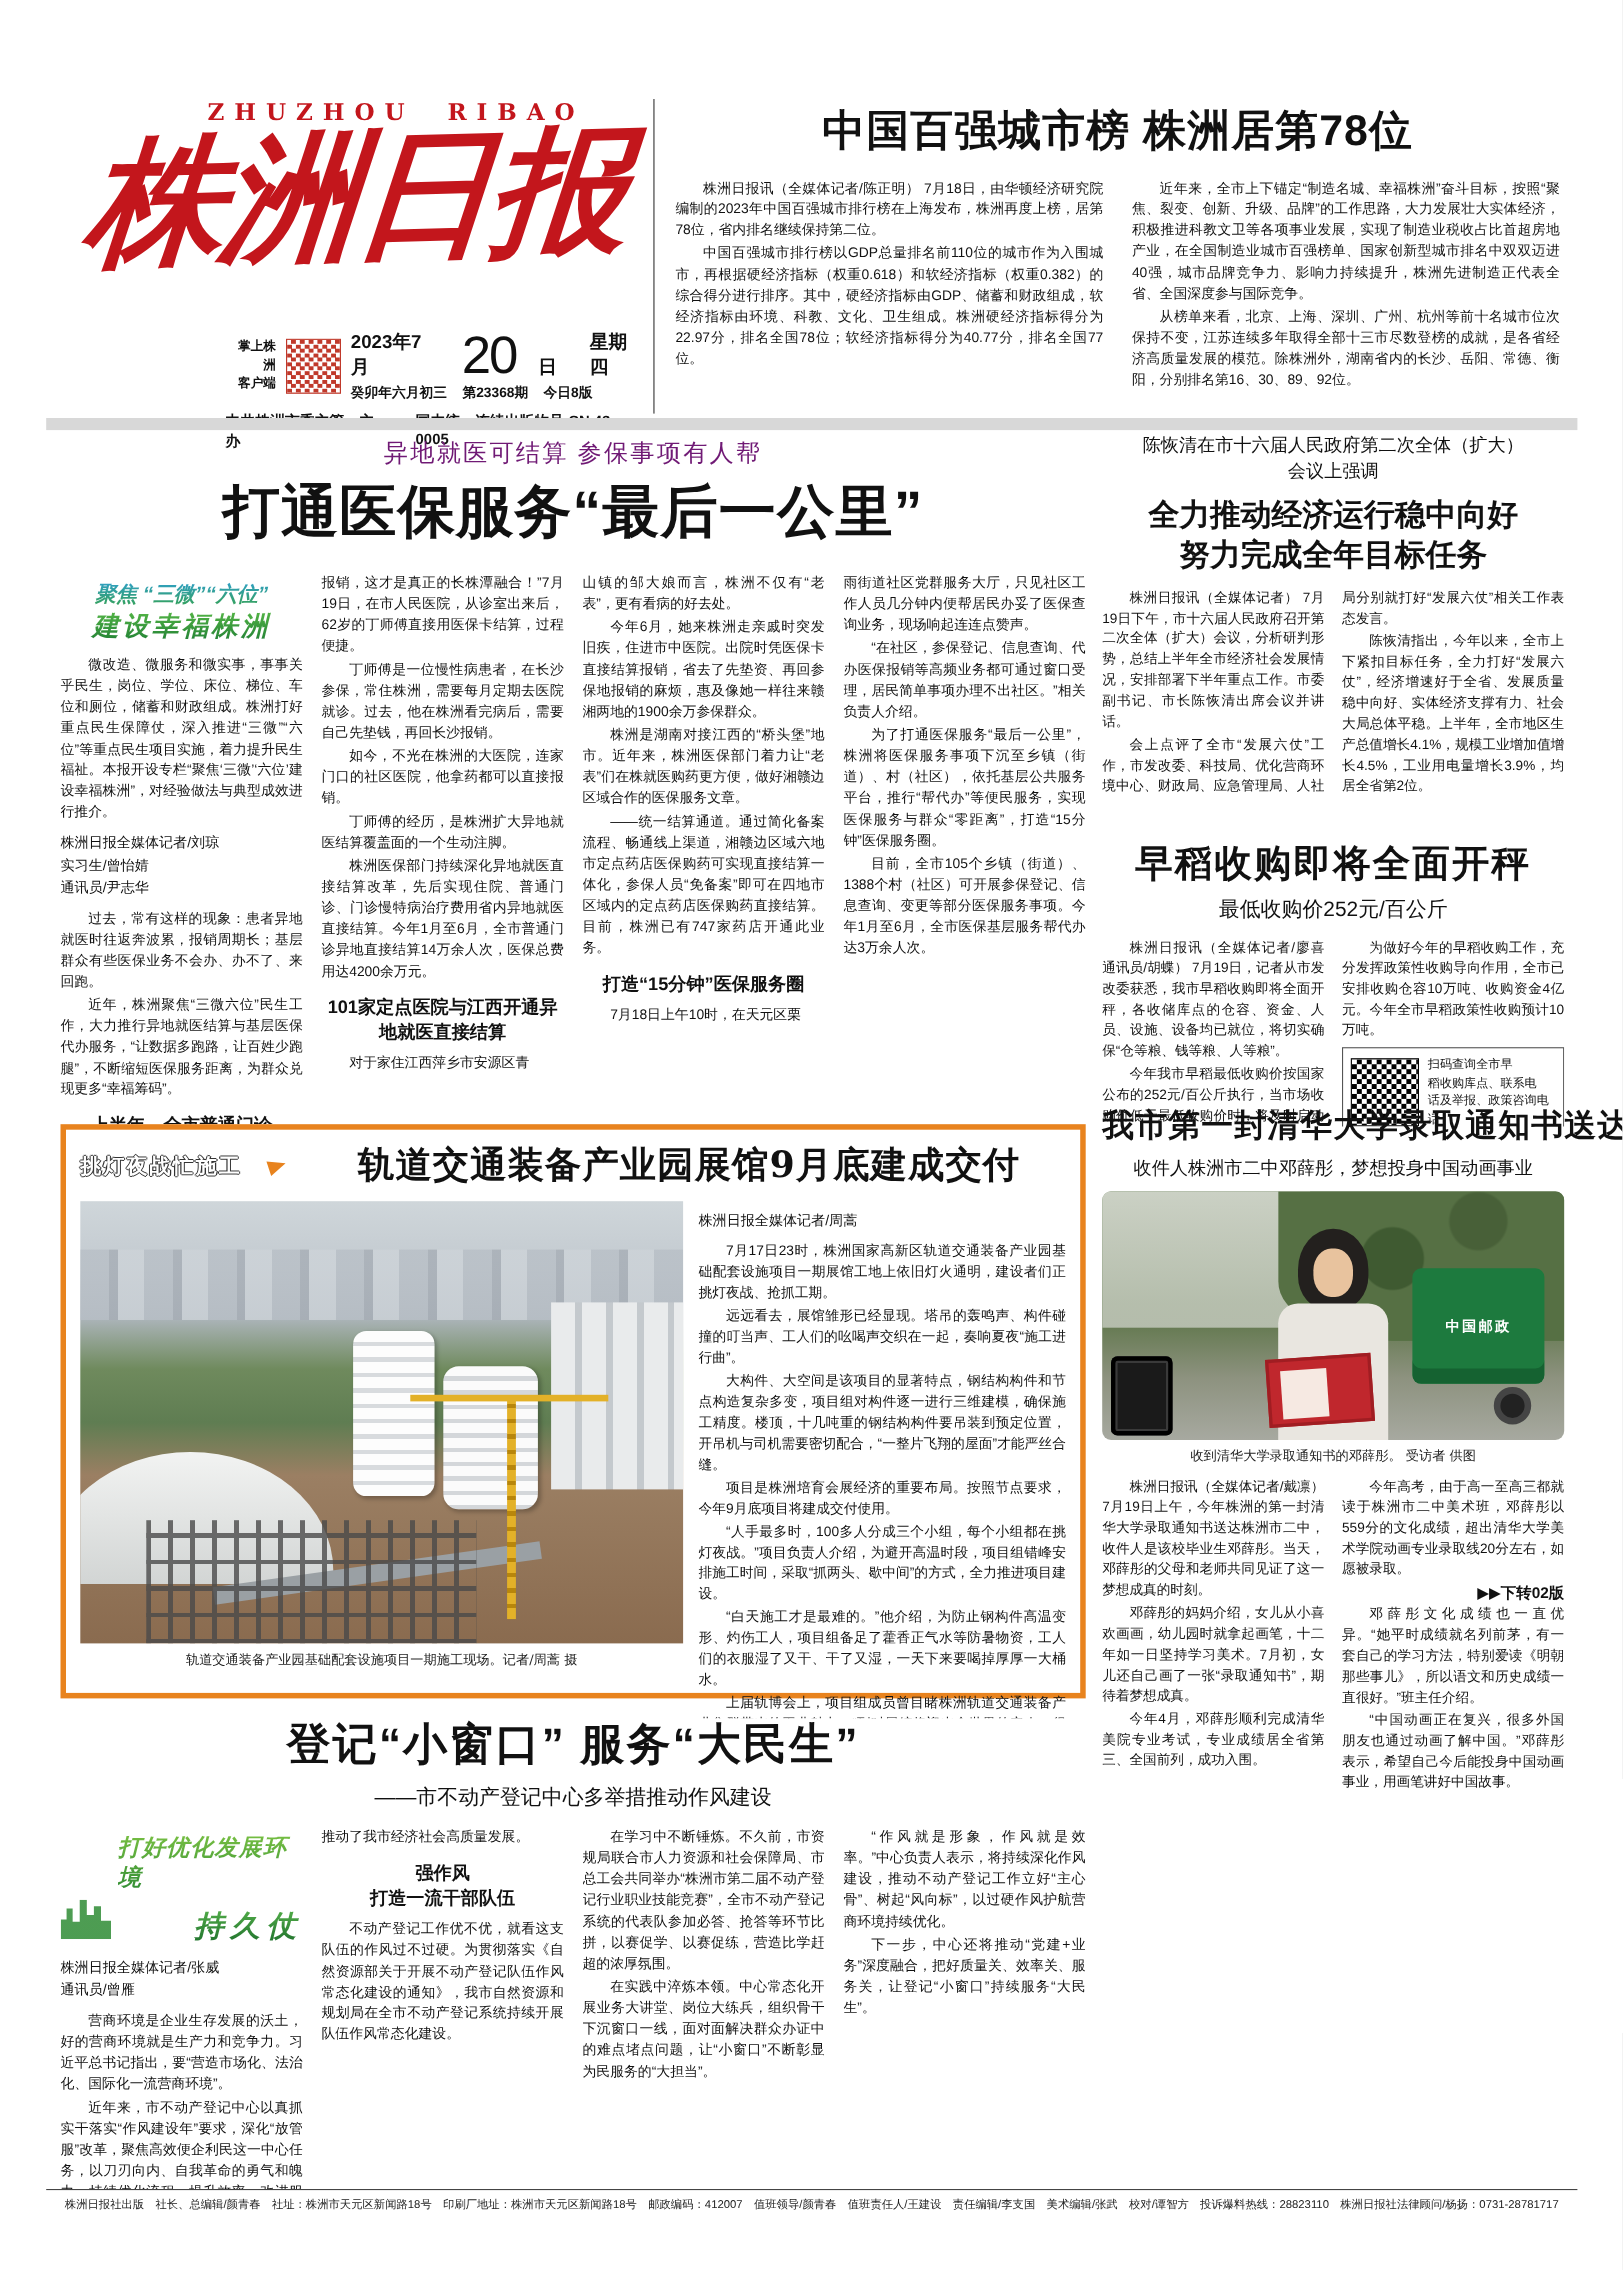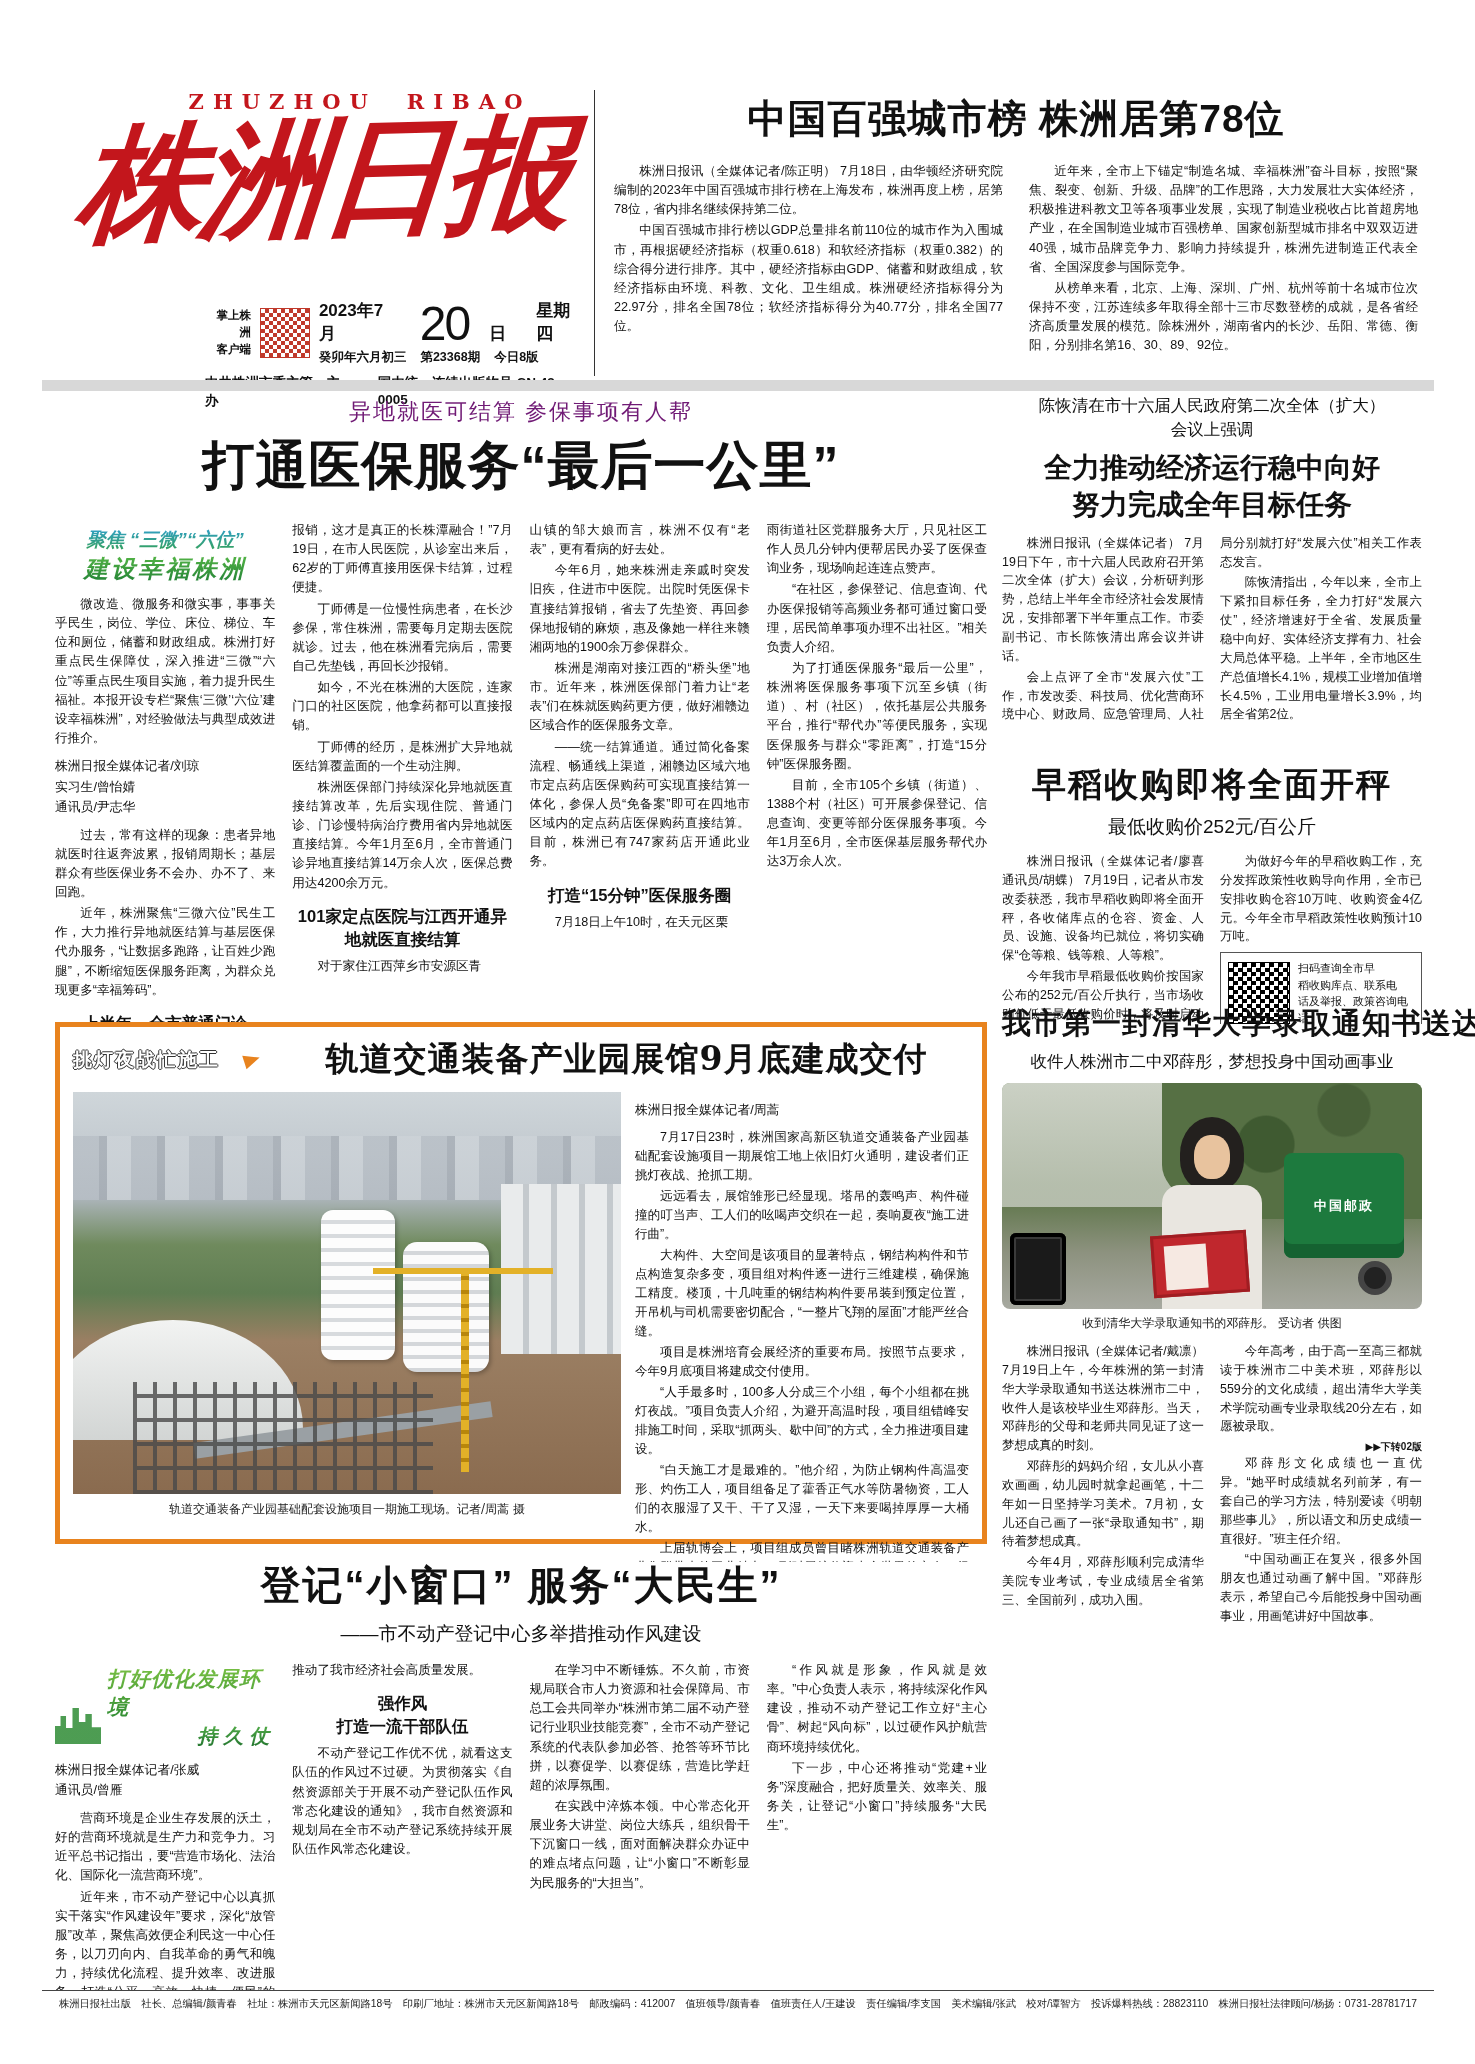--- a/index.html
+++ b/index.html
@@ -80,21 +80,21 @@
   .pg-post-label { color:#fff; font-size:13px; font-weight:bold; letter-spacing:2px; }
   .pg-wheel { position:absolute; right:30px; top:178px; width:34px; height:34px; border-radius:50%; background:#222; border:6px solid #444; }
   .pg-girl-hair { position:absolute; left:178px; top:34px; width:64px; height:74px; background:#23201e; border-radius:50% 50% 42% 42%; }
   .pg-girl-face { position:absolute; left:192px; top:52px; width:36px; height:44px; background:#e8c39e; border-radius:45%; }
   .pg-girl-body { position:absolute; left:160px; top:102px; width:100px; height:124px; background:#e9e6e0; border-radius:18px 18px 0 0; }
   .pg-cert { position:absolute; left:150px; top:150px; width:96px; height:62px; background:#c0272d; border:3px solid #a01d22; transform:rotate(-4deg); }
   .pg-cert-inner { position:absolute; left:10px; top:8px; width:42px; height:44px; background:#f6e9e2; }
   .pg-phone { position:absolute; left:8px; top:150px; width:56px; height:72px; background:#1a1a1a; border-radius:6px; box-shadow:inset 0 0 0 4px #000, inset 0 0 0 6px #3a3a3a; }
   .ts-caption { margin-top:6px; }
   .ts-body { margin-top:10px; height:610px; overflow:hidden; columns:2; column-gap:16px; }
-  .jump { font-weight:900; color:#111; text-indent:0; text-align:right; font-size:10px; margin-top:4px; }
+  .jump { font-weight:900; color:#111; text-indent:0; text-align:right; font-size:14px; margin-top:4px; }
 
   
   .orangebox { position:absolute; left:55px; top:1022px; width:932px; height:522px; border:5px solid #e8831e; background:#fff; padding:10px 13px; }
   .ob-head { display:flex; align-items:center; gap:24px; }
   .ob-label { font-size:19px; font-weight:900; letter-spacing:2px; color:#fff;
     text-shadow:-1px 0 #333,1px 0 #333,0 -1px #333,0 1px #333; white-space:nowrap; }
   .flag-icon { width:0; height:0; border-left:16px solid #e8831e; border-top:7px solid transparent; border-bottom:7px solid transparent; transform:rotate(-18deg); flex:0 0 auto; }
   .ob-h { flex:1; text-align:center; font-family:"DejaVu Serif",serif; font-size:33px; font-weight:900; letter-spacing:1px; white-space:nowrap; }
   .ob-content { display:flex; gap:14px; margin-top:10px; }
   .ob-left { width:548px; flex:0 0 auto; }
@@ -120,21 +120,21 @@
 
   
   .registry { position:absolute; left:55px; top:1558px; width:932px; }
   .reg-h { text-align:center; font-size:40px; font-weight:900; letter-spacing:2px; white-space:nowrap; }
   .reg-deck { text-align:center; font-size:19px; margin-top:8px; }
   .reg-cols { display:flex; gap:17px; margin-top:14px; height:330px; }
   .reg-col { flex:1 1 0; overflow:hidden; }
   .env-logo { margin:4px 0 10px; position:relative; padding-left:52px; min-height:64px; }
   .env-logo .l1 { font-size:21px; font-weight:900; font-style:italic; letter-spacing:1px;
     background:linear-gradient(180deg,#7ac143,#2e8b34); -webkit-background-clip:text; background-clip:text; color:transparent; }
-  .env-logo .l2 { font-size:20px; font-weight:900; font-style:italic; letter-spacing:6px; text-align:right; margin-top:2px;
+  .env-logo .l2 { font-size:27px; font-weight:900; font-style:italic; letter-spacing:6px; text-align:right; margin-top:12px;
     background:linear-gradient(180deg,#56b14a,#1d6e2c); -webkit-background-clip:text; background-clip:text; color:transparent; }
   .skyline { position:absolute; left:0; bottom:6px; width:46px; height:40px;
     background:linear-gradient(0deg,#2e8b34 0,#2e8b34 100%); clip-path:polygon(0 100%,0 55%,12% 55%,12% 30%,24% 30%,24% 60%,38% 60%,38% 10%,52% 10%,52% 45%,66% 45%,66% 25%,80% 25%,80% 58%,100% 58%,100% 100%); opacity:.85; }
 
   
   .foot-rule { position:absolute; left:42px; top:1990px; width:1392px; height:1px; background:#444; }
   .footer { position:absolute; left:42px; top:1997px; width:1392px; font-size:10.3px; color:#222; text-align:center; white-space:nowrap; letter-spacing:0; }
 </style>
 </head>
 <body>

